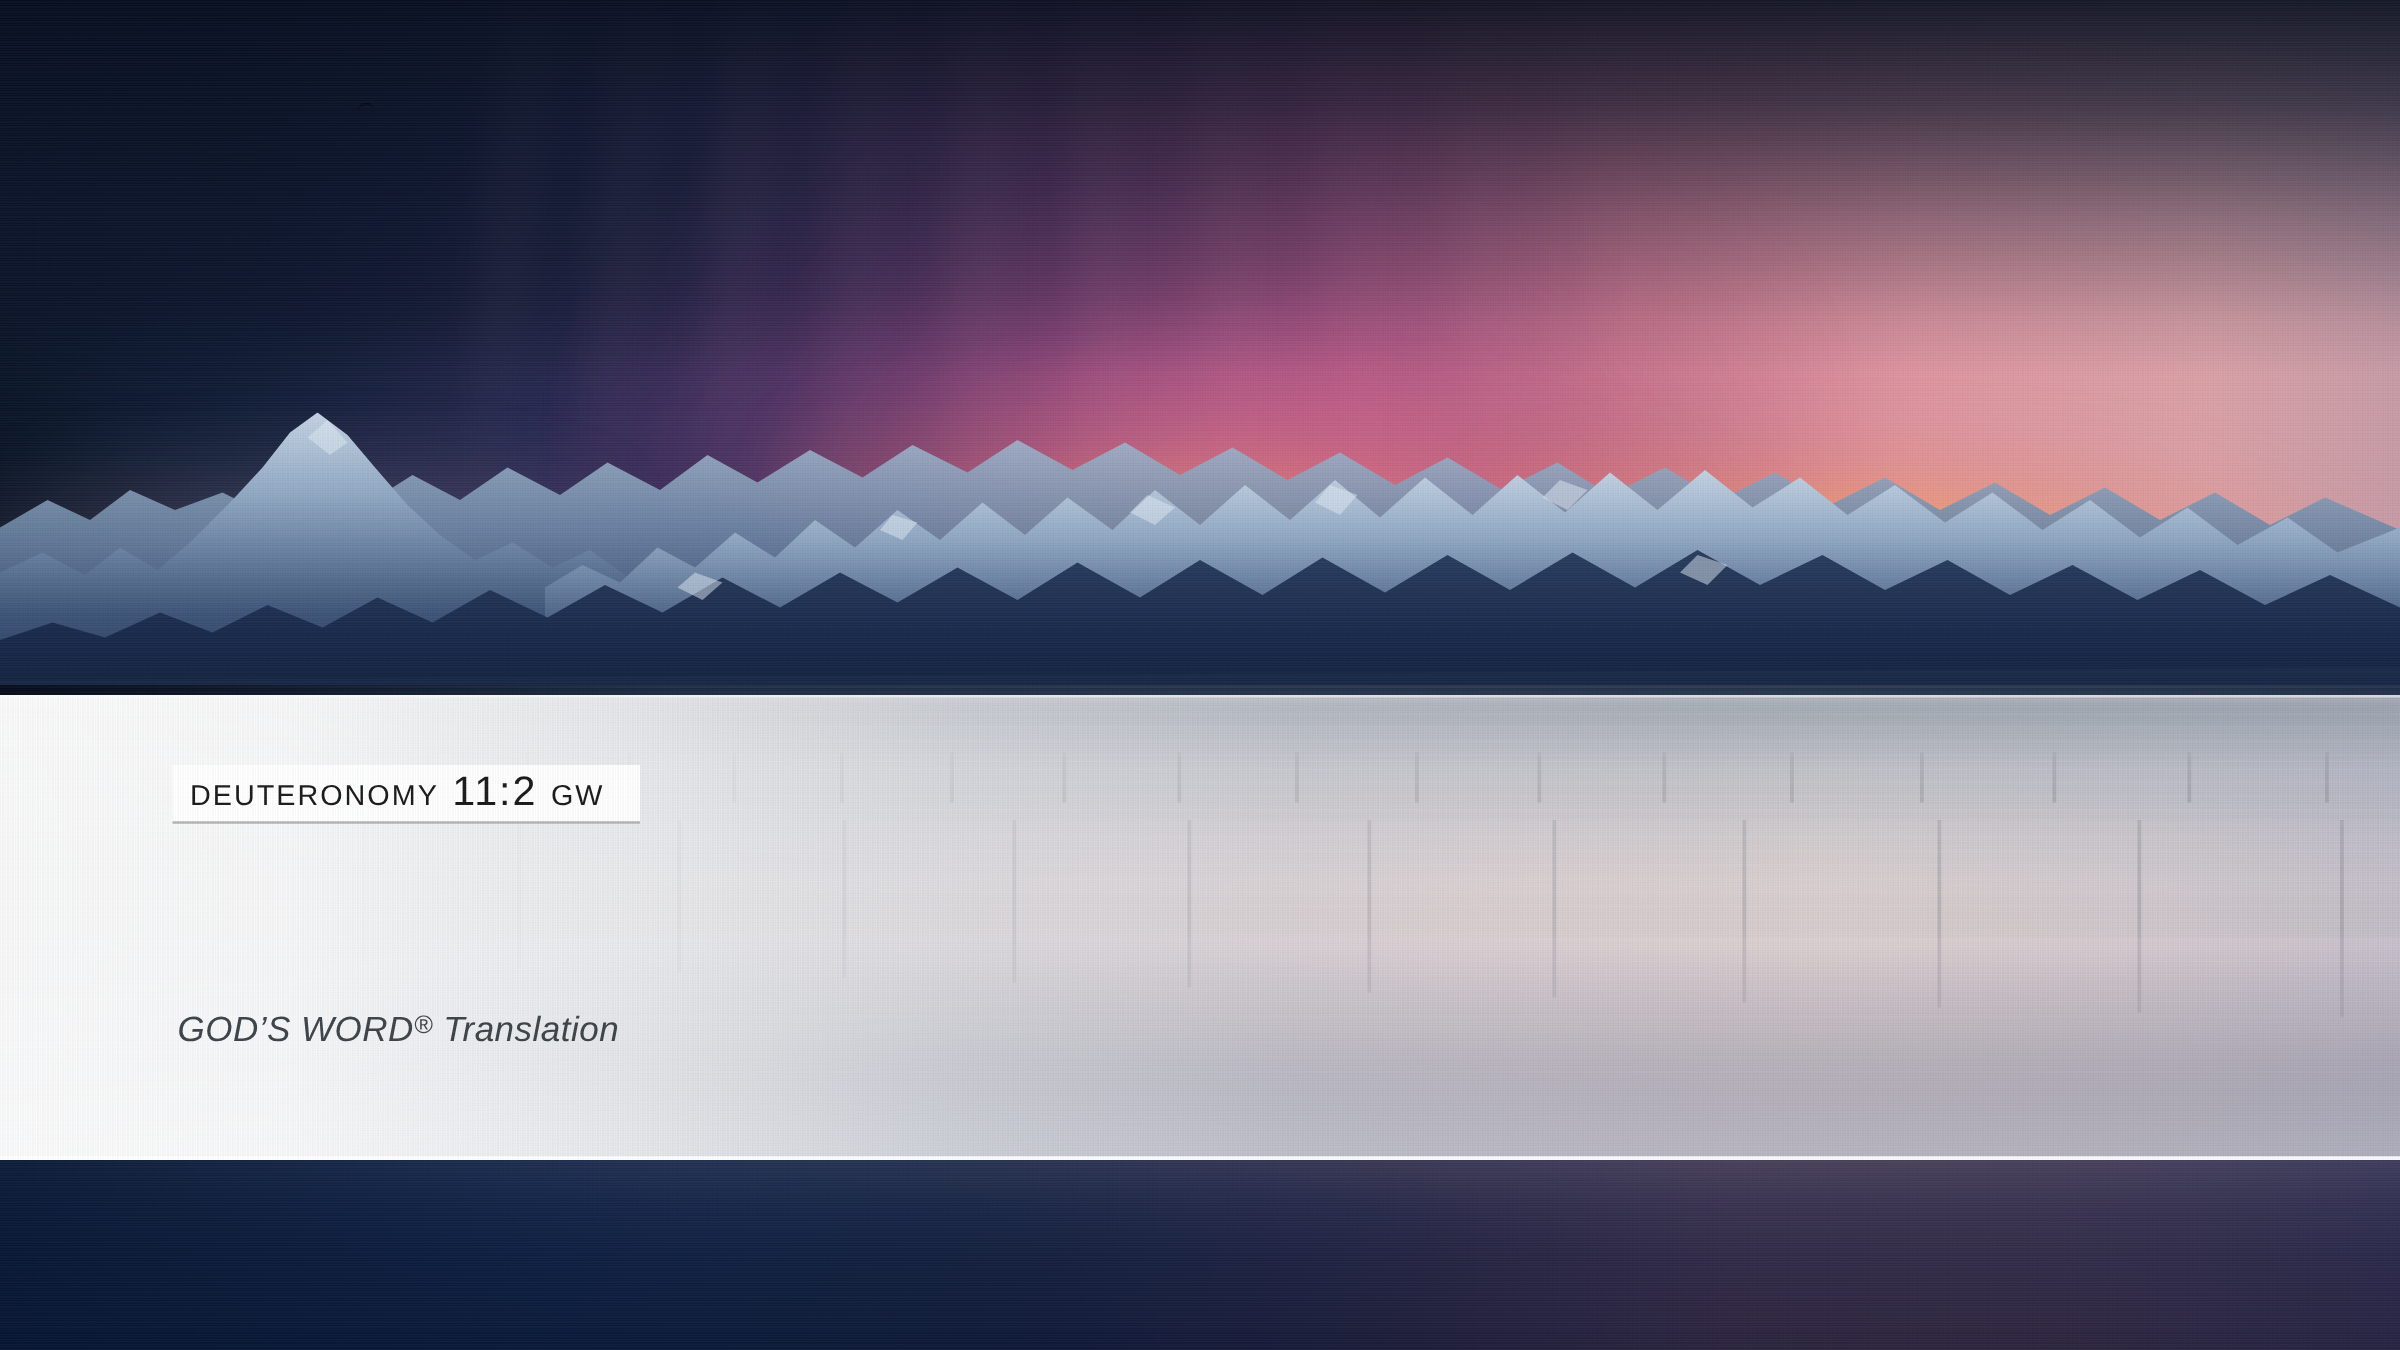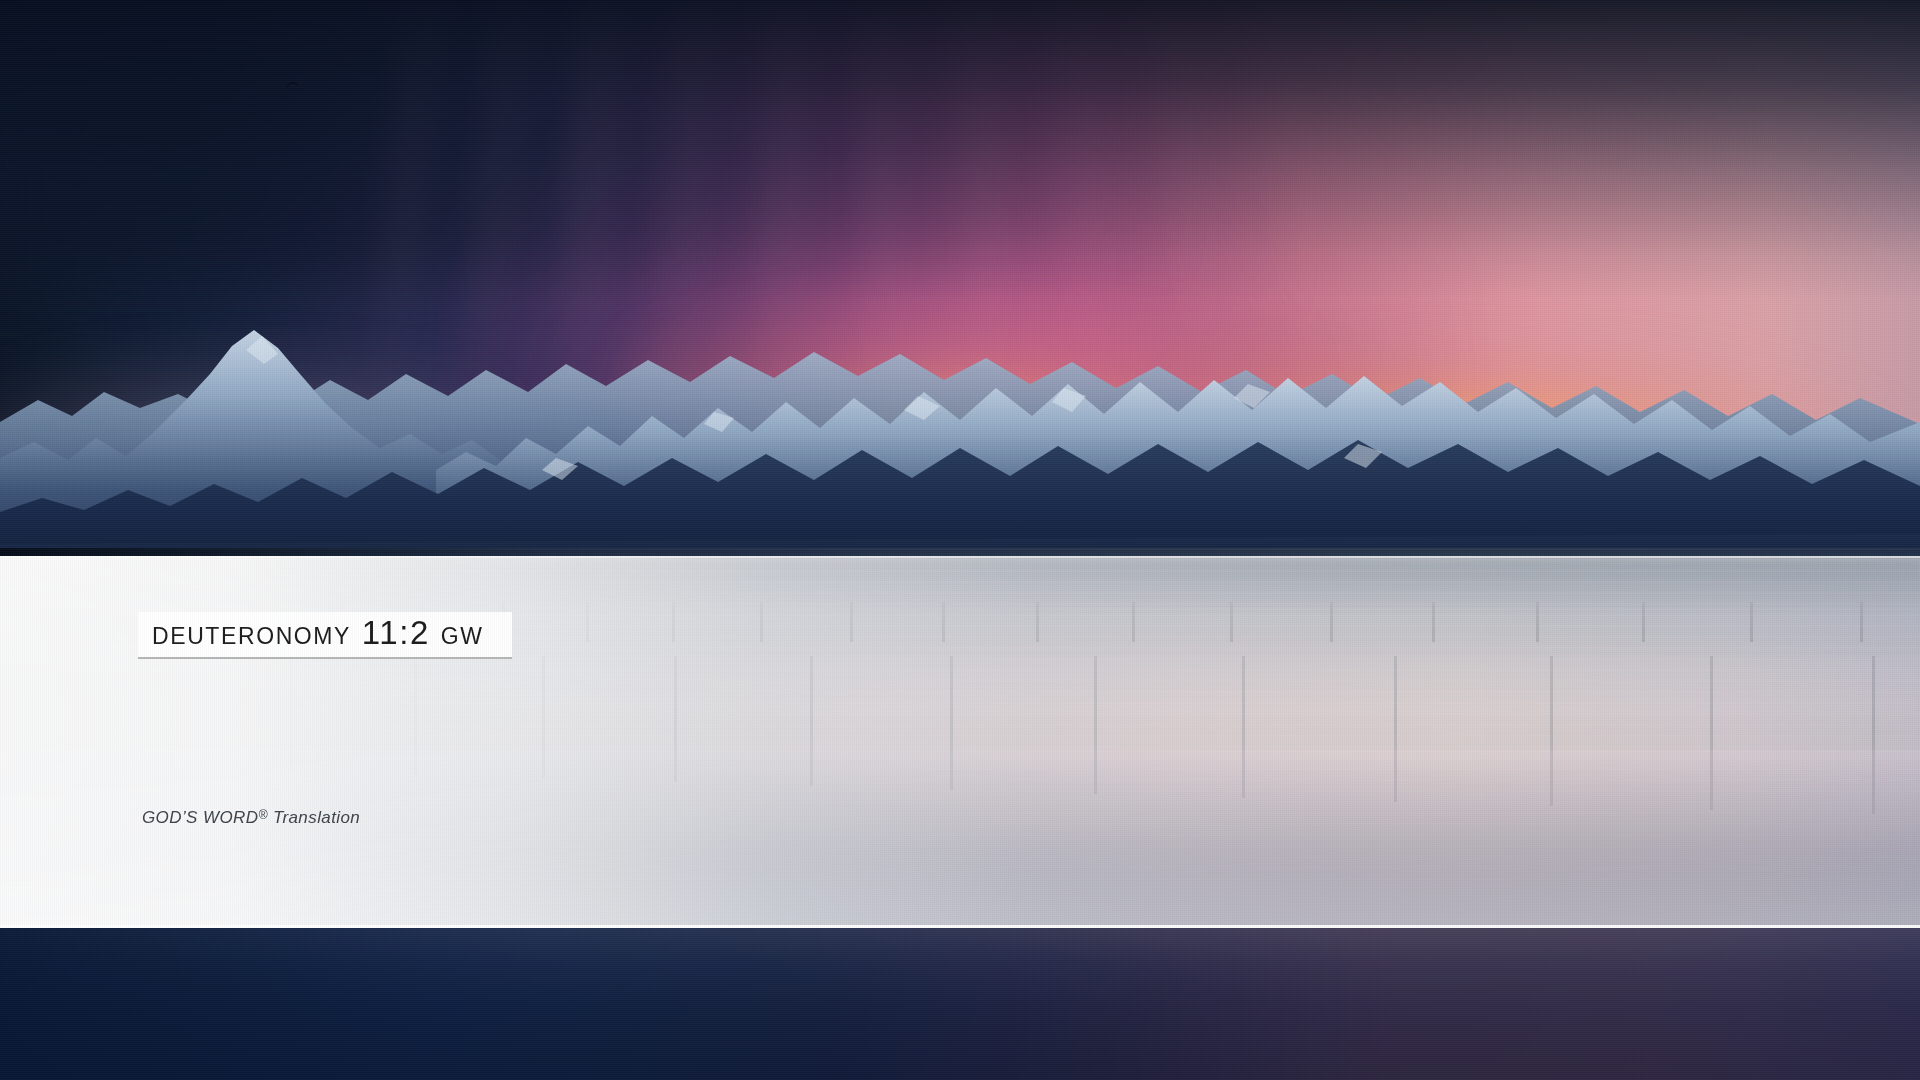--- a/index.html
+++ b/index.html
@@ -260,21 +260,21 @@
     line-height:49px;
     letter-spacing:.1px;
     color:#2d3238;
   }
 
   .attrib{
     position:absolute; left:142px; top:252px;
     font-family:"Liberation Sans", sans-serif;
     font-style:italic;
     font-weight:400;
-    font-size:17px;
+    font-size:28px;
     letter-spacing:.4px;
     color:#3c4349;
     white-space:nowrap;
   }
   .attrib .reg{ font-size:.72em; vertical-align:.34em; }
 
   
   .grain{
     position:absolute; inset:0; pointer-events:none; opacity:.055;
     background-image:

